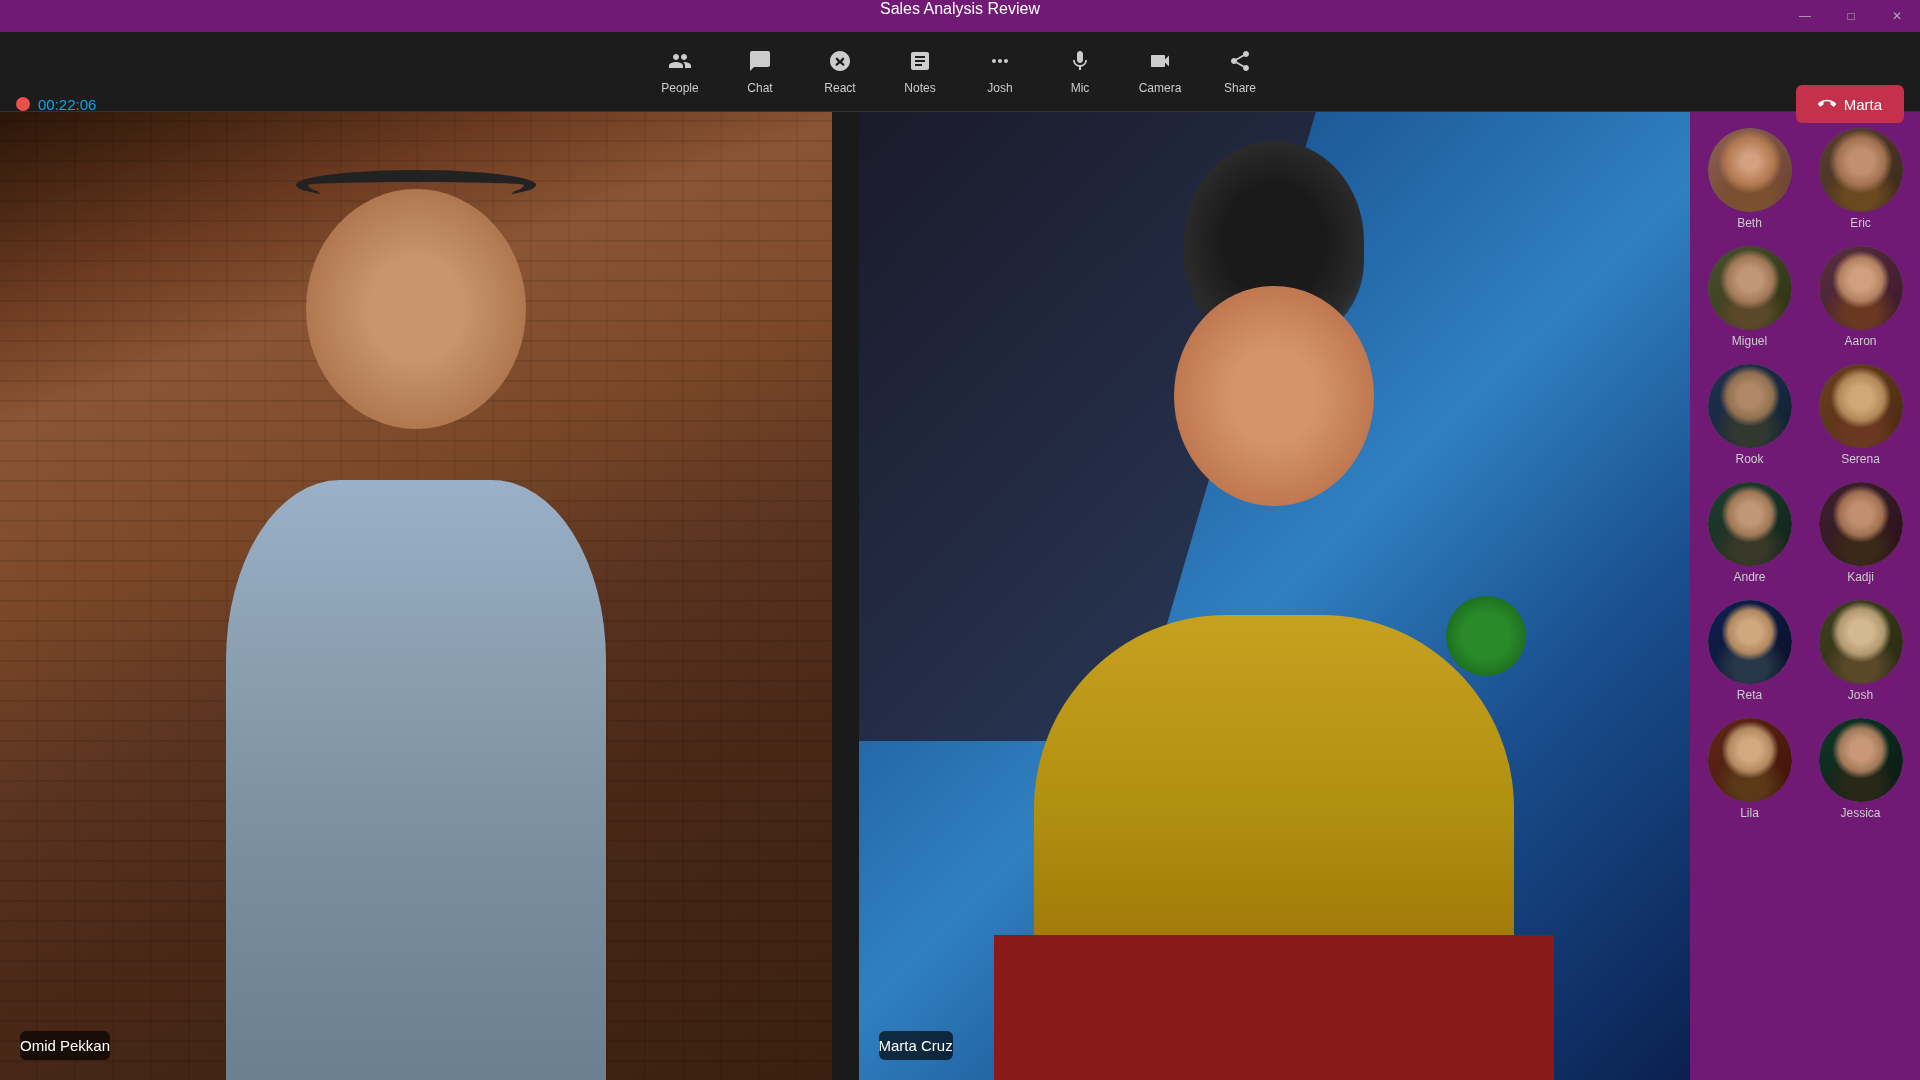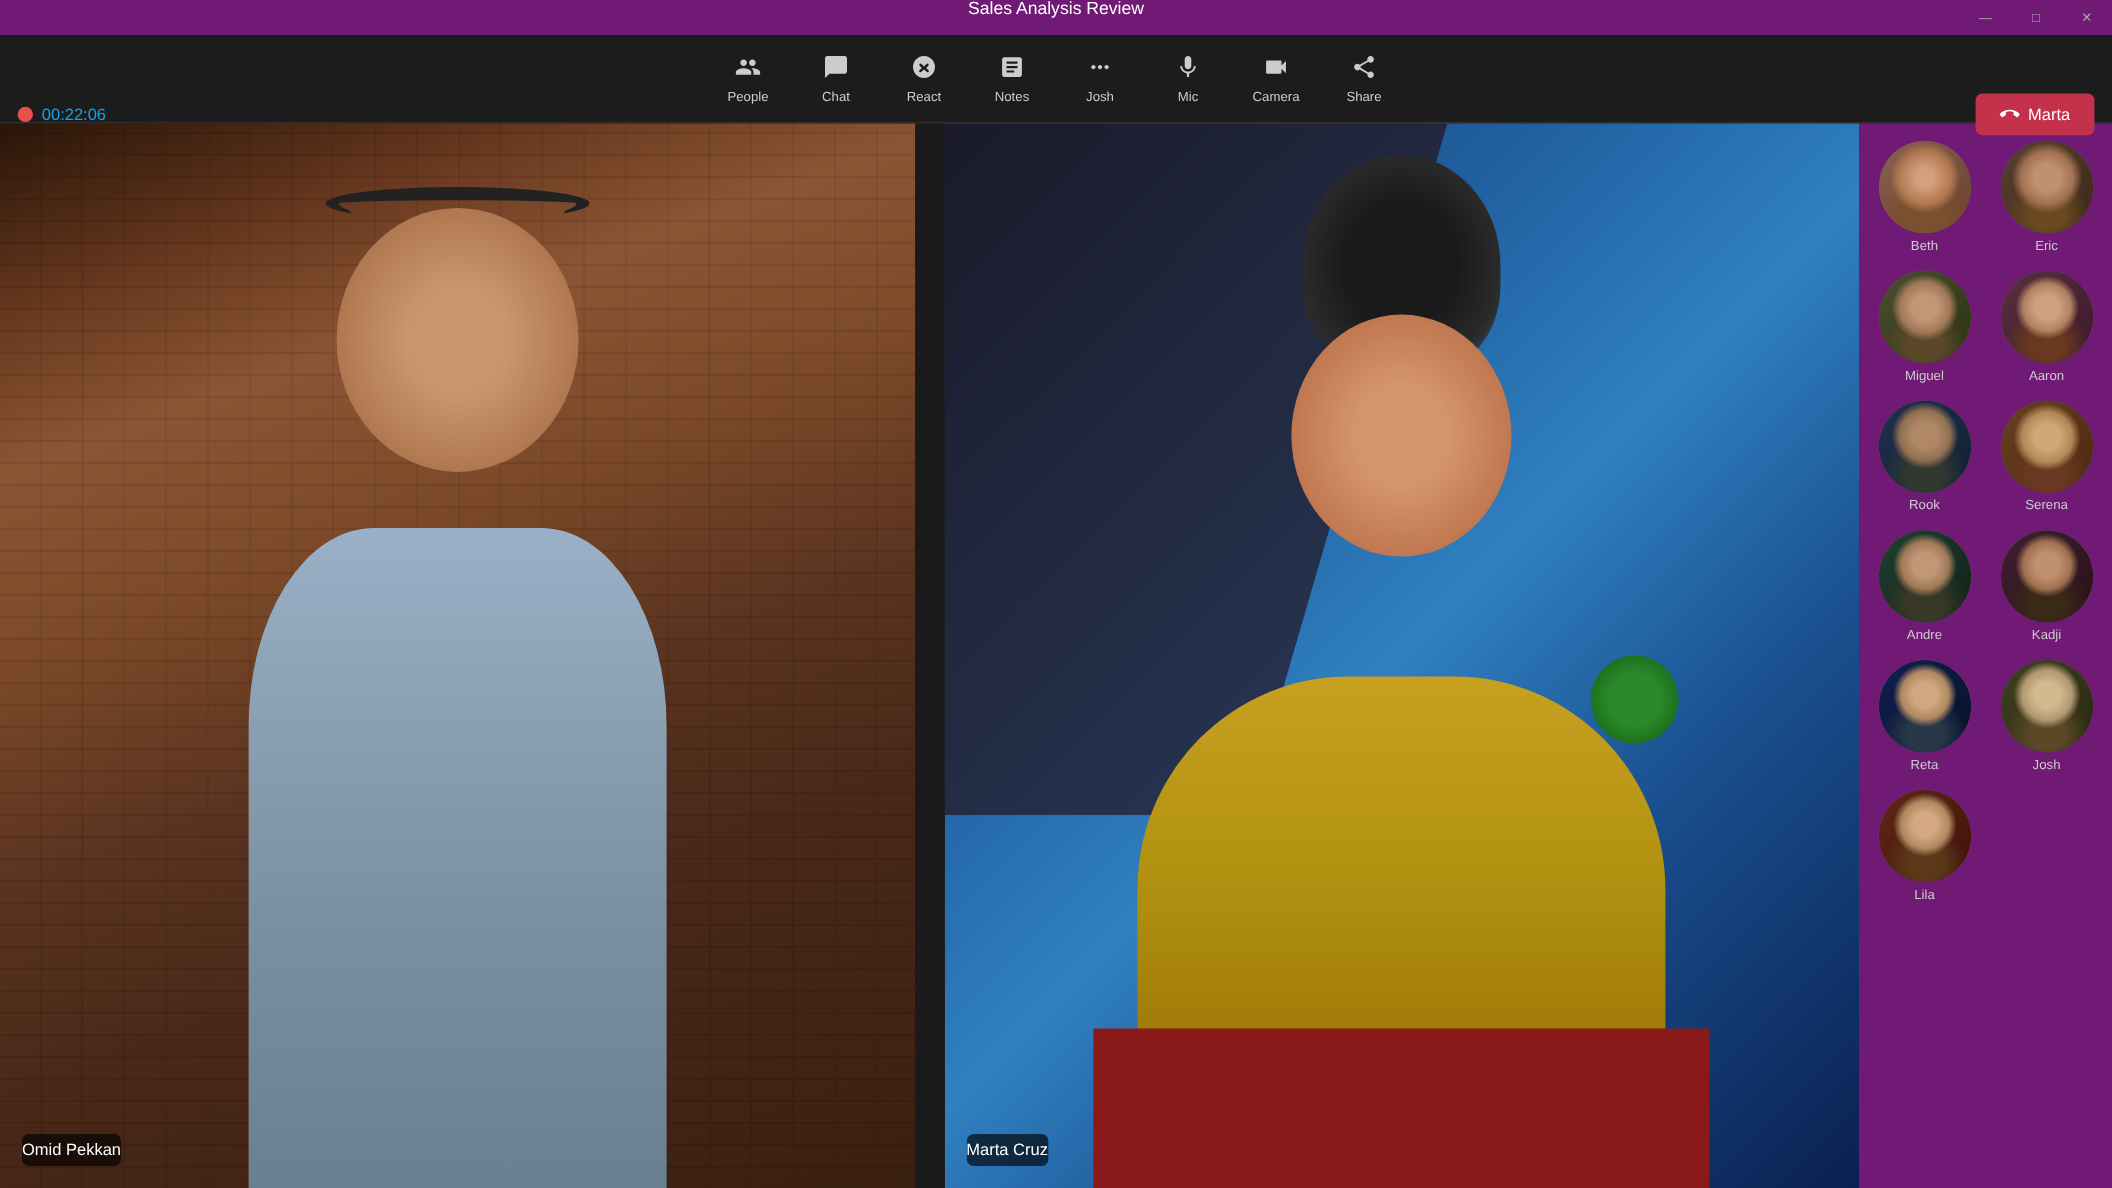--- a/index.html
+++ b/index.html
@@ -443,13 +443,21 @@
 
   <div class="participant-item">
     <div class="participant-avatar">
       <div style="width:84px;height:84px;border-radius:50%;background:linear-gradient(135deg,#602818,#401008);display:flex;align-items:center;justify-content:center;overflow:hidden;">
         <div style="width:84px;height:84px;background:radial-gradient(ellipse 36px 36px at 50% 38%,#d4a880 30%,#b08860 60%,transparent 80%), radial-gradient(ellipse 55px 48px at 50% 80%,#5a3818 30%,transparent 70%);"></div>
       </div>
     </div>
     <span class="participant-name">Lila</span>
   </div>
 
+  <div class="participant-item">
+    <div class="participant-avatar">
+      <div style="width:84px;height:84px;border-radius:50%;background:linear-gradient(135deg,#103828,#081810);display:flex;align-items:center;justify-content:center;overflow:hidden;">
+        <div style="width:84px;height:84px;background:radial-gradient(ellipse 36px 36px at 50% 38%,#c89878 30%,#a07858 60%,transparent 80%), radial-gradient(ellipse 55px 48px at 50% 80%,#282818 30%,transparent 70%);"></div>
+      </div>
+    </div>
+    <span class="participant-name">Jessica</span>
+  </div>
 </div>
 
 </body></html>

